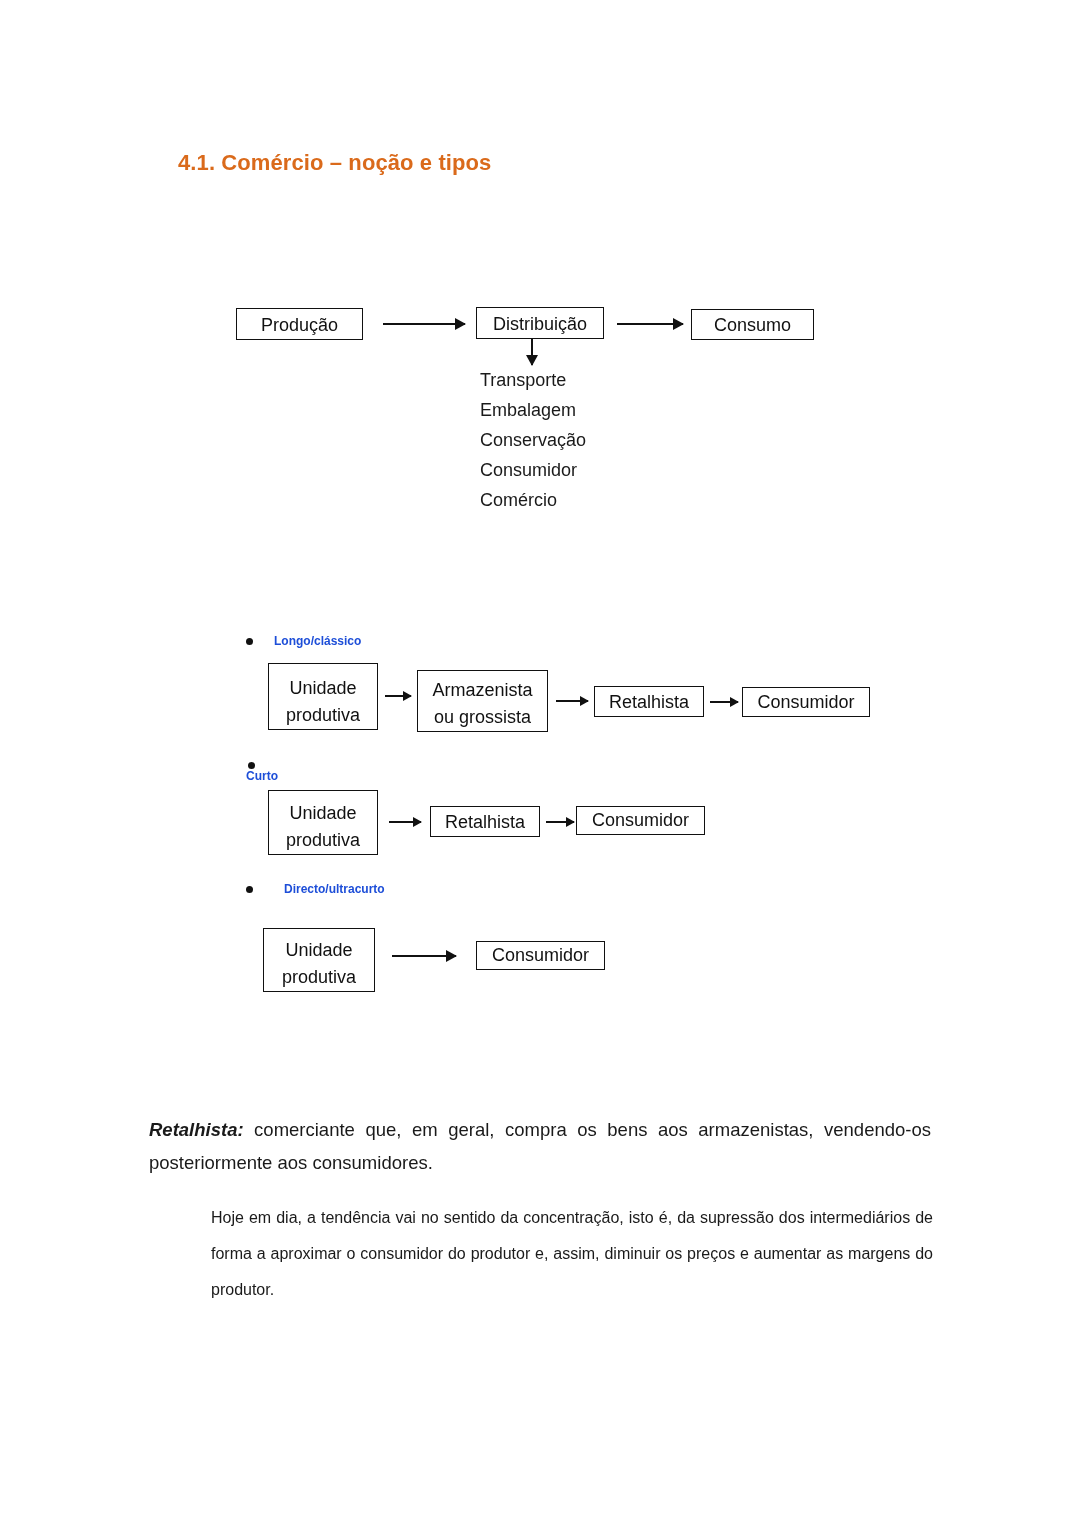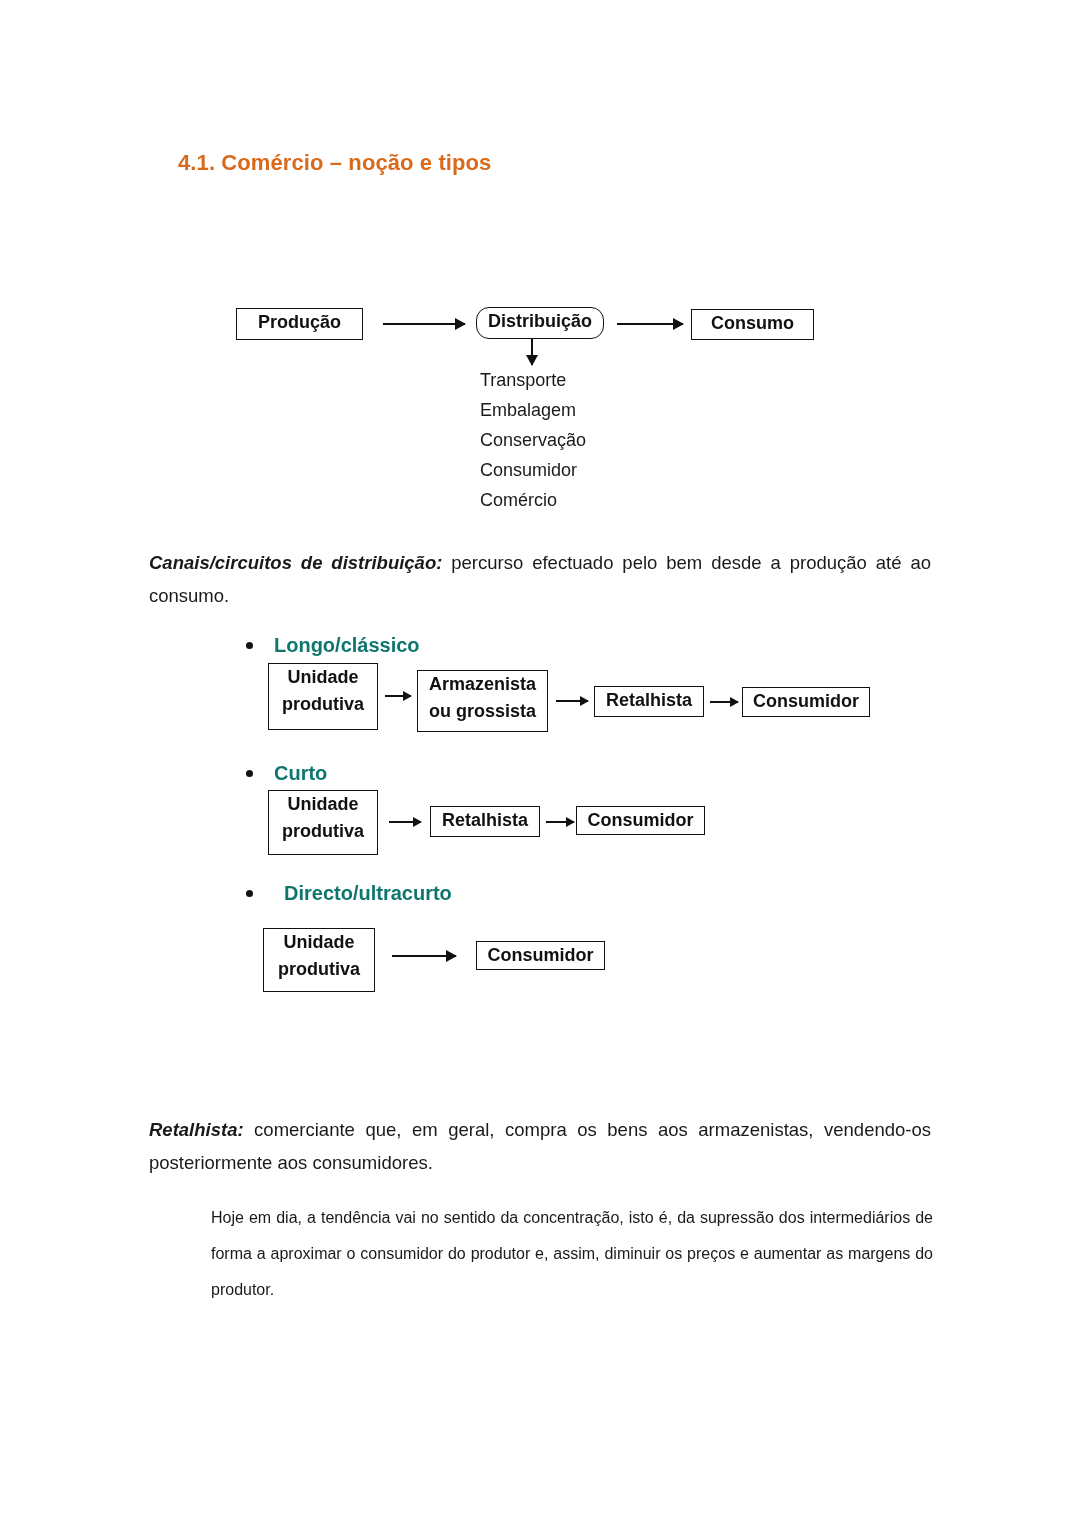--- a/index.html
+++ b/index.html
@@ -56,28 +56,27 @@
     color: #1a1a1a;
   }
 
   
   .dbox {
     position: absolute;
     box-sizing: border-box;
     border: 1.6px solid #111111;
     background: #ffffff;
     display: flex;
-    align-items: flex-start;
+    align-items: flex-end;
     justify-content: center;
     text-align: center;
     font-size: 18px;
     line-height: 27px;
     color: #111111;
     padding: 0 14px;
-    font-weight: bold;
   }
   .dbox .two-line { white-space: pre-line; }
 
   
   .arrow-h {
     position: absolute;
     height: 2px;
     background: #111111;
   }
   .arrow-h::after {
@@ -132,23 +131,23 @@
   }
   .bullet-dot {
     width: 7px;
     height: 7px;
     border-radius: 50%;
     background: #111111;
     margin-right: 21px;
     flex: none;
   }
   .bullet-label {
-    font-size: 20px;
+    font-size: 12px;
     font-weight: bold;
-    color: #0f766e;
+    color: #1d4ed8;
     white-space: nowrap;
   }
 
   
   .page-number {
     position: absolute;
     left: 903px;
     top: 1345px;
     font-size: 22px;
     color: #1a1a1a;
@@ -163,44 +162,41 @@
 
 
   <div>
 
     <div class="dbox" style="left:236px; top:308px; width:127px; height:32px;">
       <span>Produção</span>
     </div>
 
     <div class="arrow-h" style="left:383px; top:323px; width:82px;"></div>
 
-    <div class="dbox" style="left:476px; top:307px; width:128px; height:32px;border-radius:13px;">
+    <div class="dbox" style="left:476px; top:307px; width:128px; height:32px;">
       <span>Distribuição</span>
     </div>
 
     <div class="arrow-h" style="left:617px; top:323px; width:66px;"></div>
 
     <div class="dbox" style="left:691px; top:309px; width:123px; height:31px;">
       <span>Consumo</span>
     </div>
 
     <div class="arrow-v" style="left:531px; top:339px; height:26px;"></div>
 
     <div class="sublist">
       <div>Transporte</div>
       <div>Embalagem</div>
       <div>Conservação</div>
       <div>Consumidor</div>
       <div>Comércio</div>
     </div>
   </div>
 
-  <div class="para" style="top:546px;">
-    <b>Canais/circuitos de distribuição:</b><span> percurso efectuado pelo bem desde a produção até ao consumo.</span>
-  </div>
 
   <div class="bullet-row" style="left:246px; top:634px;">
     <span class="bullet-dot"></span>
     <span class="bullet-label">Longo/clássico</span>
   </div>
 
   <div>
     <div class="dbox" style="left:268px; top:663px; width:110px; height:67px;">
       <span class="two-line">Unidade
 produtiva</span>
@@ -219,21 +215,21 @@
       <span>Retalhista</span>
     </div>
 
     <div class="arrow-h thin" style="left:710px; top:701px; width:28px;"></div>
 
     <div class="dbox" style="left:742px; top:687px; width:128px; height:30px;">
       <span>Consumidor</span>
     </div>
   </div>
 
-  <div class="bullet-row" style="left:246px; top:762px;">
+  <div class="bullet-row" style="left:246px; top:762px;flex-direction:column;">
     <span class="bullet-dot"></span>
     <span class="bullet-label">Curto</span>
   </div>
 
   <div>
     <div class="dbox" style="left:268px; top:790px; width:110px; height:65px;">
       <span class="two-line">Unidade
 produtiva</span>
     </div>
 

